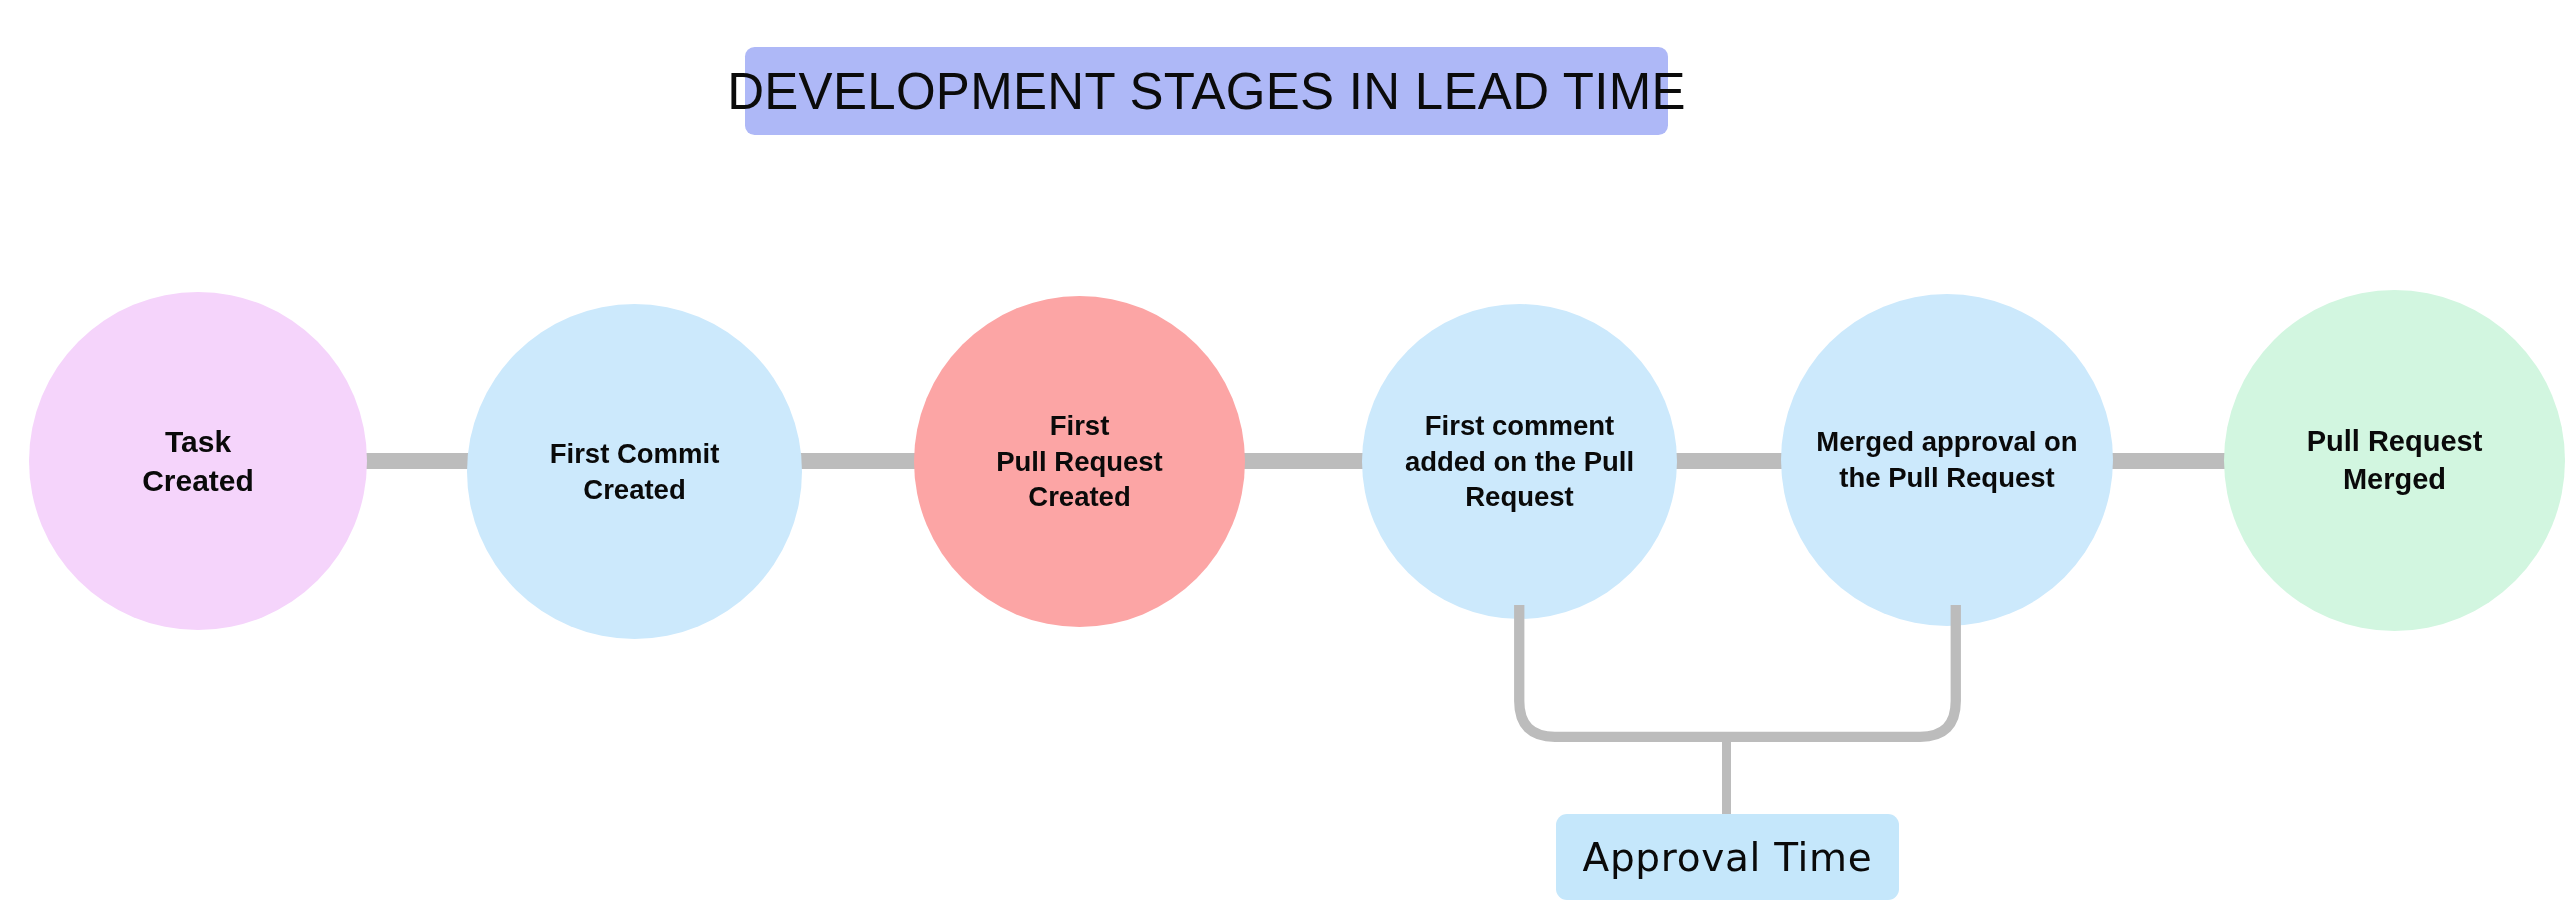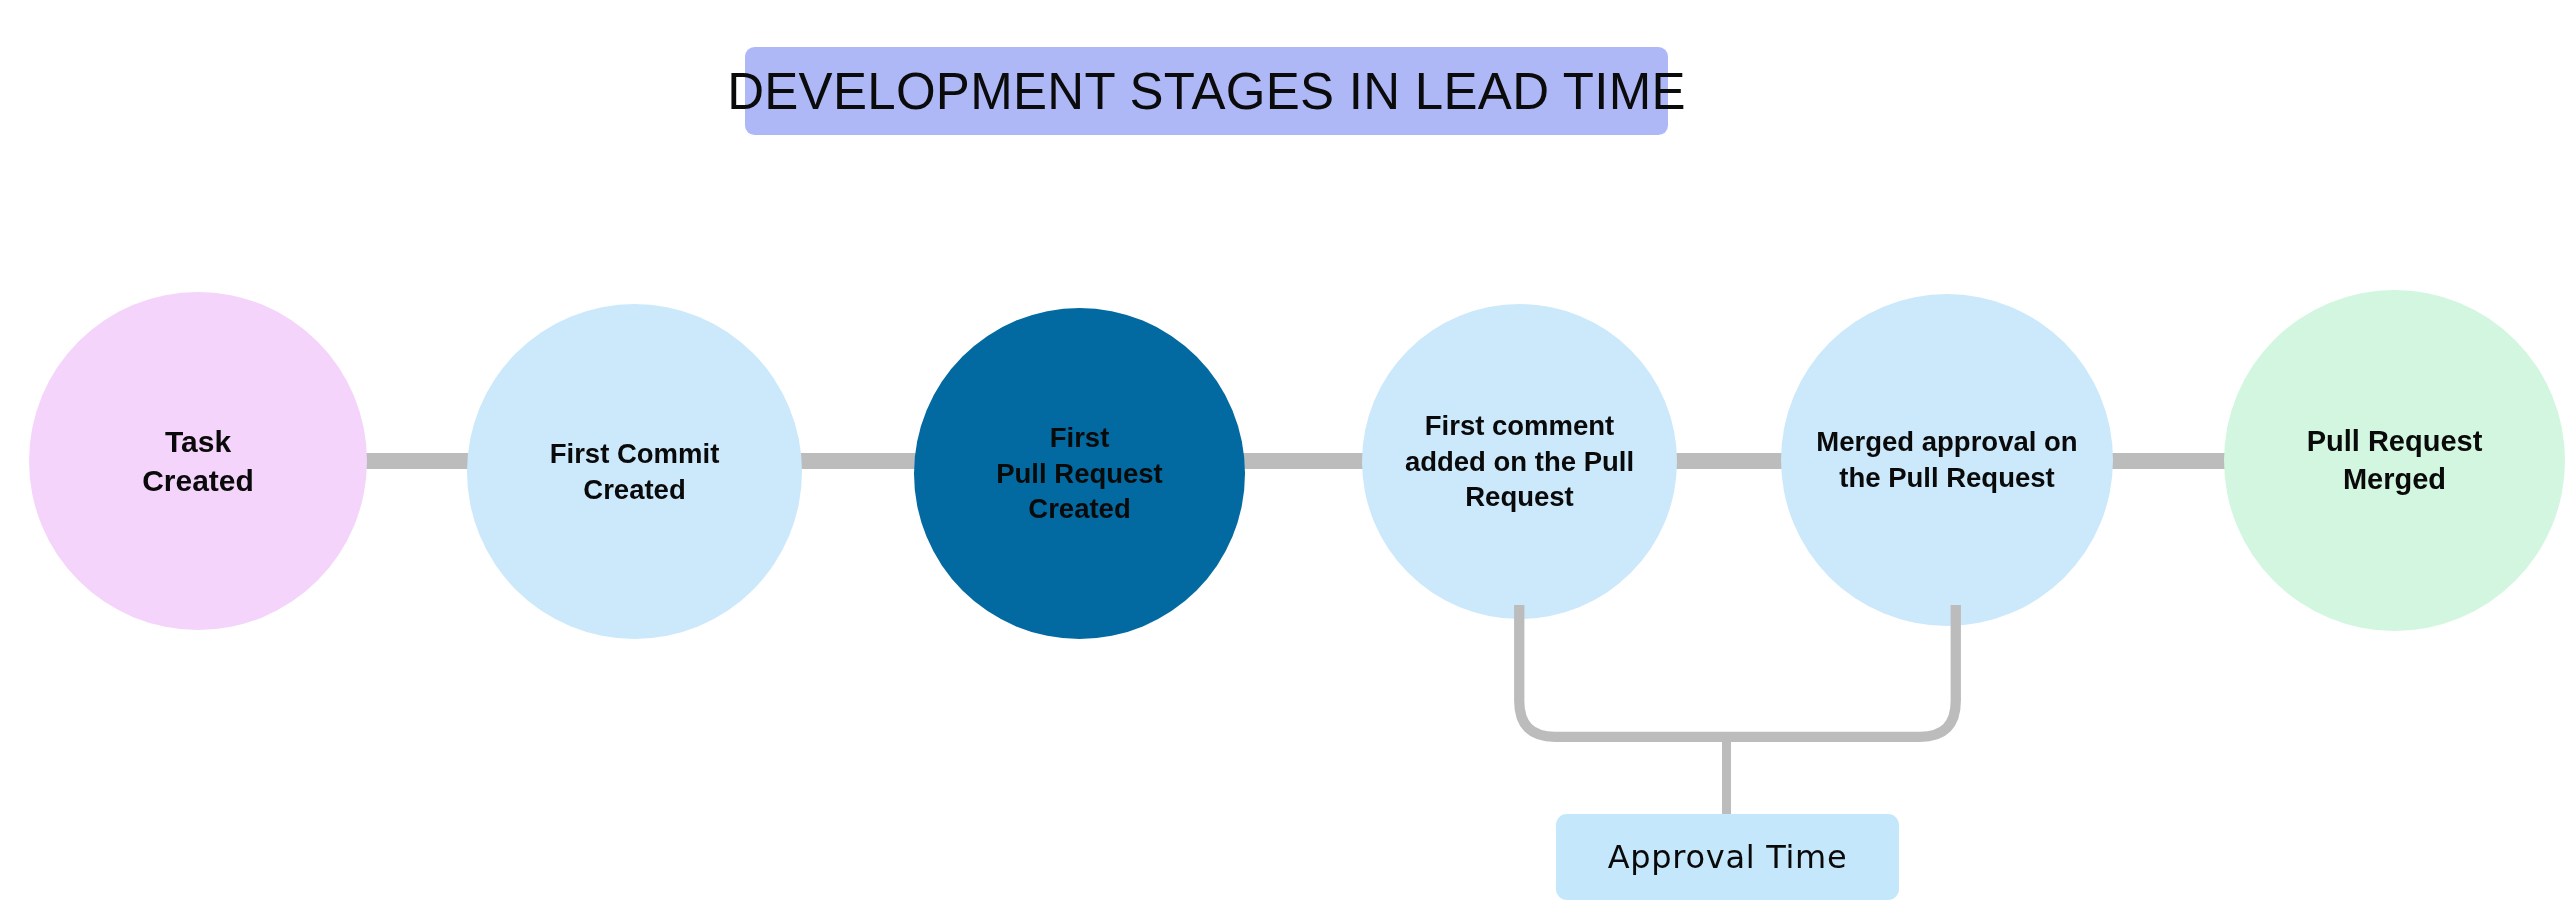--- a/index.html
+++ b/index.html
@@ -67,21 +67,21 @@
     font-family: "Liberation Sans", sans-serif;
     font-weight: bold;
     color: #0a0a0a;
     text-align: center;
     white-space: pre-line;
     line-height: 1.30;
   }
 
   .node.n1 { left: 29px;   top: 292px; width: 338px; height: 338px; background: #F5D4FB; justify-content: center; }
   .node.n2 { left: 467px;  top: 304px; width: 335px; height: 335px; background: #CCE9FC; }
-  .node.n3 { left: 914px; top: 308px; width: 331px; height: 331px; background: #0369a1; }
+  .node.n3 { left: 914px; top: 296px; width: 331px; height: 331px; background: #fca5a5; }
   .node.n4 { left: 1362px; top: 304px; width: 315px; height: 315px; background: #CCE9FC; align-items: center; }
   .node.n5 { left: 1781px; top: 294px; width: 332px; height: 332px; background: #CCE9FC; }
   .node.n6 { left: 2224px; top: 290px; width: 341px; height: 341px; background: #D2F6E0; }
 
   .node.n1 .node-label { font-size: 30px; }
   .node.n2 .node-label { font-size: 27.5px; }
   .node.n3 .node-label { font-size: 27.5px; }
   .node.n4 .node-label { font-size: 27.5px; width: 323px; }
   .node.n5 .node-label { font-size: 27.5px; width: 323px; }
   .node.n6 .node-label { font-size: 29px; }
@@ -113,21 +113,21 @@
     height: 86px;
     background: #C5E7FB;
     border-radius: 11px;
     display: flex;
     align-items: center;
     justify-content: center;
     box-sizing: border-box;
   }
   .tag-text {
     font-family: "DejaVu Sans", sans-serif;
-    font-size: 32px;
+    font-size: 39px;
     font-weight: 400;
     color: #0a0a0a;
     letter-spacing: 0.7px;
     white-space: nowrap;
   }
 </style>
 </head>
 <body>
 
 <div id="stage">

